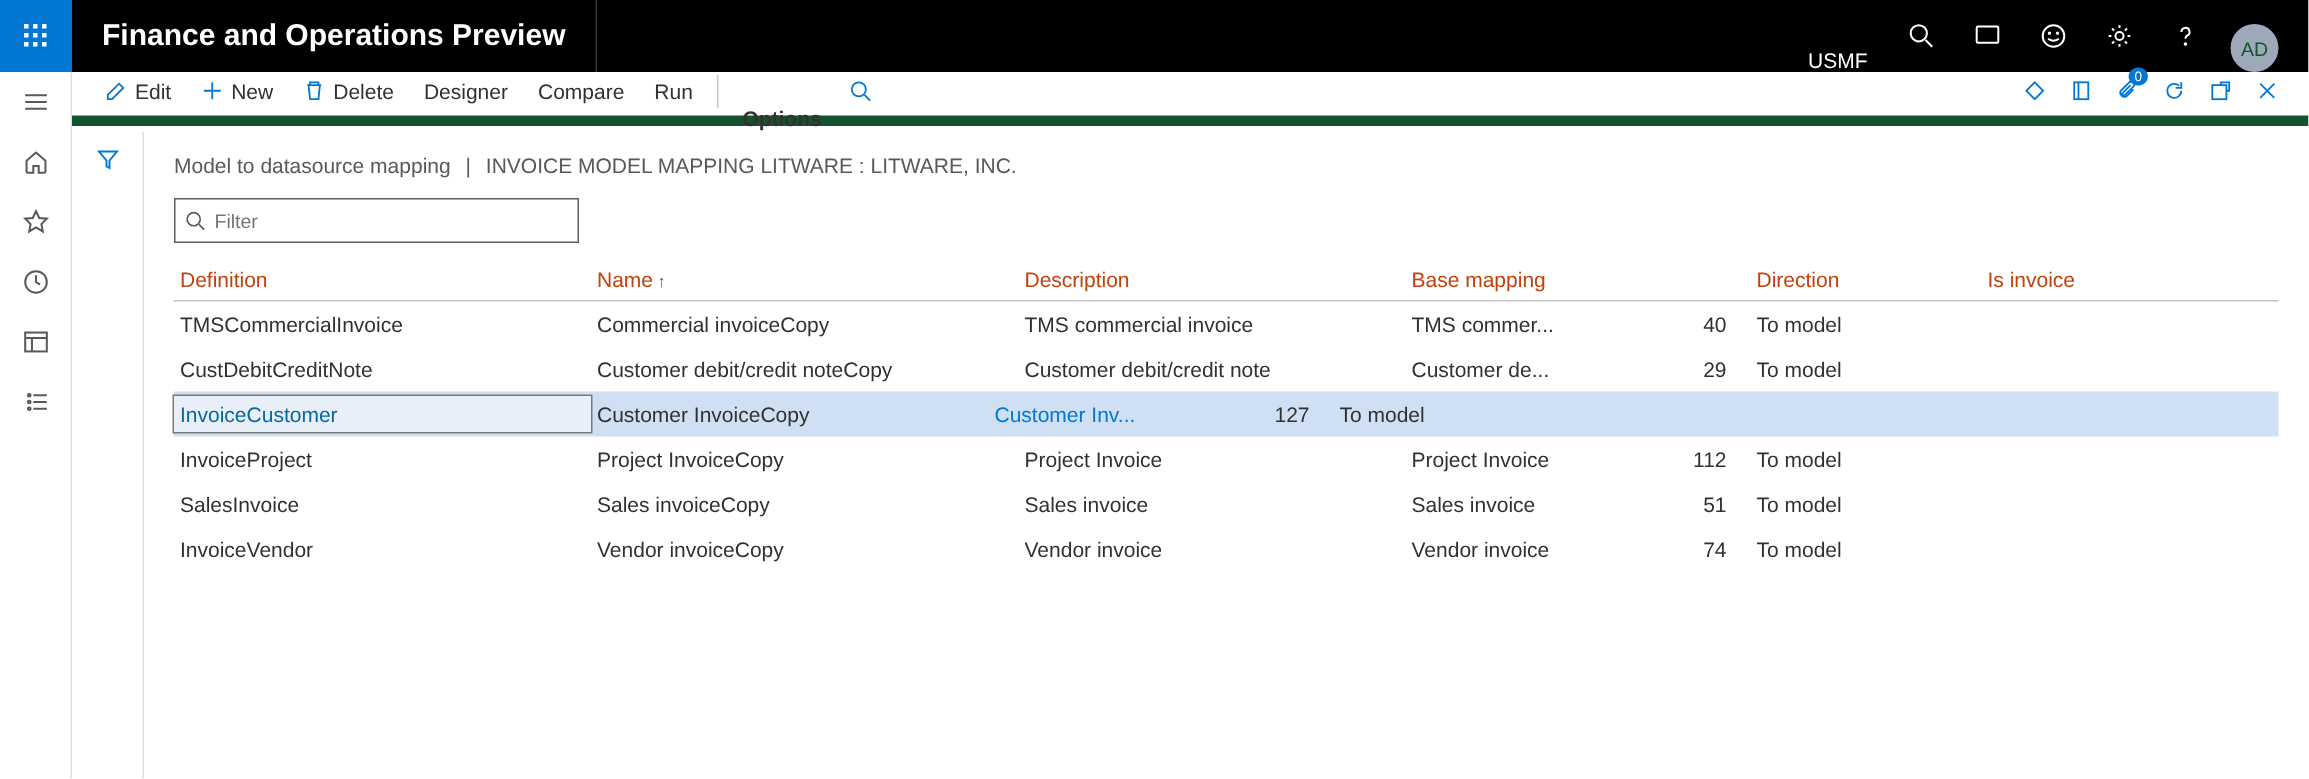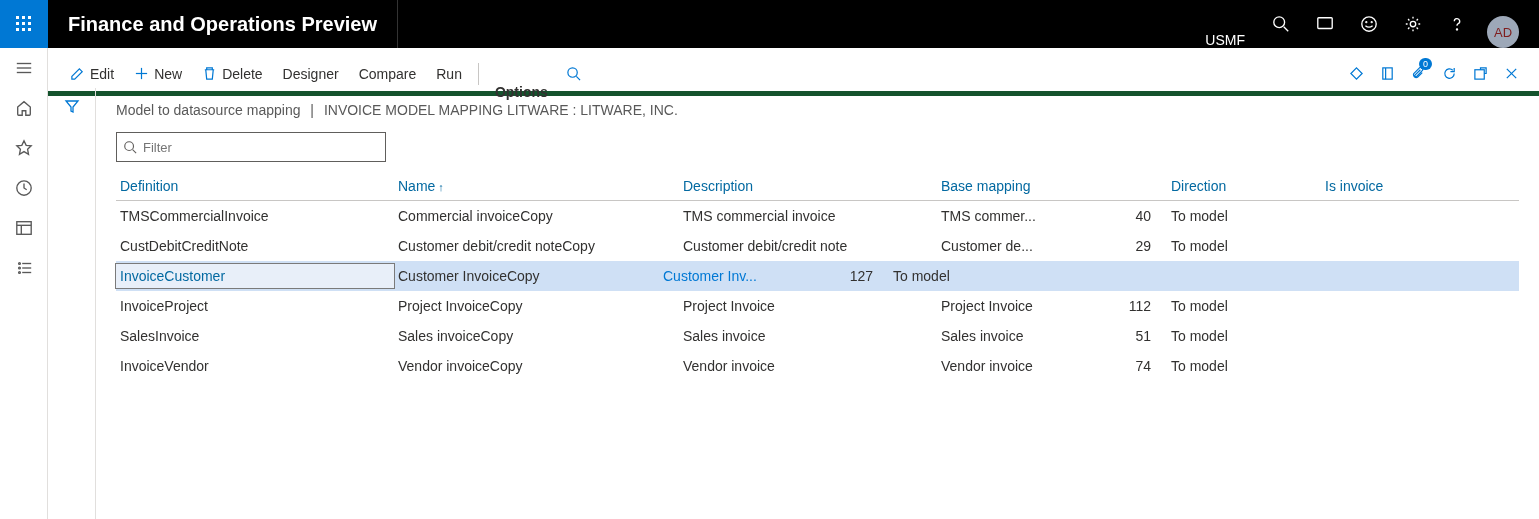--- a/index.html
+++ b/index.html
@@ -9,29 +9,29 @@
 .topbar { height: 48px; background: #000; display: flex; align-items: center; color: #fff; }
 .waffle { width: 48px; height: 48px; background: #0078D4; display: flex; align-items: center; justify-content: center; }
 .waffle svg { width: 16px; height: 16px; }
 .app-title { padding: 0 20px; font-size: 20px; font-weight: 600; }
 .topbar-divider { width: 1px; height: 48px; background: #333; }
 .topbar-spacer { flex: 1; }
 .topbar-right { display: flex; align-items: flex-end; gap: 4px; padding-right: 20px; }
 .topbar-text { font-size: 14px; padding: 0 12px; }
 .topbar-icon { width: 40px; height: 48px; display: flex; align-items: center; justify-content: center; cursor: pointer; }
 .topbar-icon svg { width: 18px; height: 18px; stroke: #fff; fill: none; }
-.avatar { width: 32px; height: 32px; border-radius: 50%; background: #9DA8B8; color: #7f1d1d; display: flex; align-items: center; justify-content: center; font-size: 13px; margin-left: 6px; }
+.avatar { width: 32px; height: 32px; border-radius: 50%; background: #9DA8B8; color: #14532d; display: flex; align-items: center; justify-content: center; font-size: 13px; margin-left: 6px; }
 
 
 .leftrail { position: absolute; left: 0; top: 48px; width: 48px; height: calc(100% - 48px); border-right: 1px solid #e1dfdd; background: #fff; }
 .leftrail-item { width: 48px; height: 40px; display: flex; align-items: center; justify-content: center; cursor: pointer; }
 .leftrail-item svg { width: 18px; height: 18px; stroke: #595959; fill: none; }
 
 
-.commandbar { position: absolute; left: 48px; top: 56px; right: 0; height: 40px; border-bottom: 5px solid #14532d; display: flex; align-items: center; padding: 0 12px; }
+.commandbar { position: absolute; left: 48px; top: 44px; right: 0; height: 40px; border-bottom: 7px solid #14532d; display: flex; align-items: center; padding: 0 12px; }
 .cmd { display: flex; align-items: center; gap: 5px; padding: 0 10px; height: 40px; cursor: pointer; font-size: 14px; }
 .cmd svg { width: 15px; height: 15px; stroke: #0078D4; fill: none; }
 .cmd-sep { width: 1px; height: 22px; background: #c8c6c4; margin: 0 6px; }
 .cmd.bold { font-weight: 600; margin-top: 36px; }
 .cmd.iconsolo { padding: 0 8px; }
 .commandbar-right { margin-left: auto; display: flex; align-items: center; }
 .commandbar-right .cmd svg { stroke: #0078D4; }
 .badge-wrap { position: relative; }
 .badge-dot { position: absolute; top: 4px; right: 2px; background: #0078D4; color: #fff; font-size: 9px; border-radius: 8px; padding: 0 4px; line-height: 12px; }
 
@@ -43,21 +43,21 @@
 
 .content { position: absolute; left: 96px; top: 88px; right: 0; bottom: 0; padding: 14px 20px 0 20px; overflow: auto; }
 .breadcrumb { font-size: 14px; color: #595959; margin-bottom: 14px; }
 .breadcrumb .sep { padding: 0 6px; }
 .filterbox { display: flex; align-items: center; border: 1px solid #605e5c; width: 270px; height: 30px; padding: 0 6px; margin-bottom: 10px; }
 .filterbox svg { width: 14px; height: 14px; stroke: #605e5c; fill: none; }
 .filterbox input { border: none; outline: none; flex: 1; font-size: 13px; padding-left: 6px; background: transparent; }
 
 
 .grid { width: 100%; }
-.grid-head { display: flex; border-bottom: 1px solid #c8c6c4; font-size: 14px; color: #0369a1; }
+.grid-head { display: flex; border-bottom: 1px solid #c8c6c4; font-size: 14px; color: #c2410c; }
 .grid-head .col { padding: 6px 4px; cursor: pointer; }
 .grid-row { display: flex; font-size: 14px; height: 30px; align-items: center; }
 .grid-row .col { padding: 4px; white-space: nowrap; overflow: hidden; text-overflow: ellipsis; }
 .grid-row.selected { background: #CFE0F5; }
 .grid-row.selected .col-def { color: #0369a1; outline: 1px solid #7a7a7a; background: #e8eff9; }
 .grid-row.selected .col-base { color: #0078D4; }
 
 .col-def   { width: 278px; }
 .col-name  { width: 265px; }
 .col-desc  { width: 258px; margin-left: 20px; }

